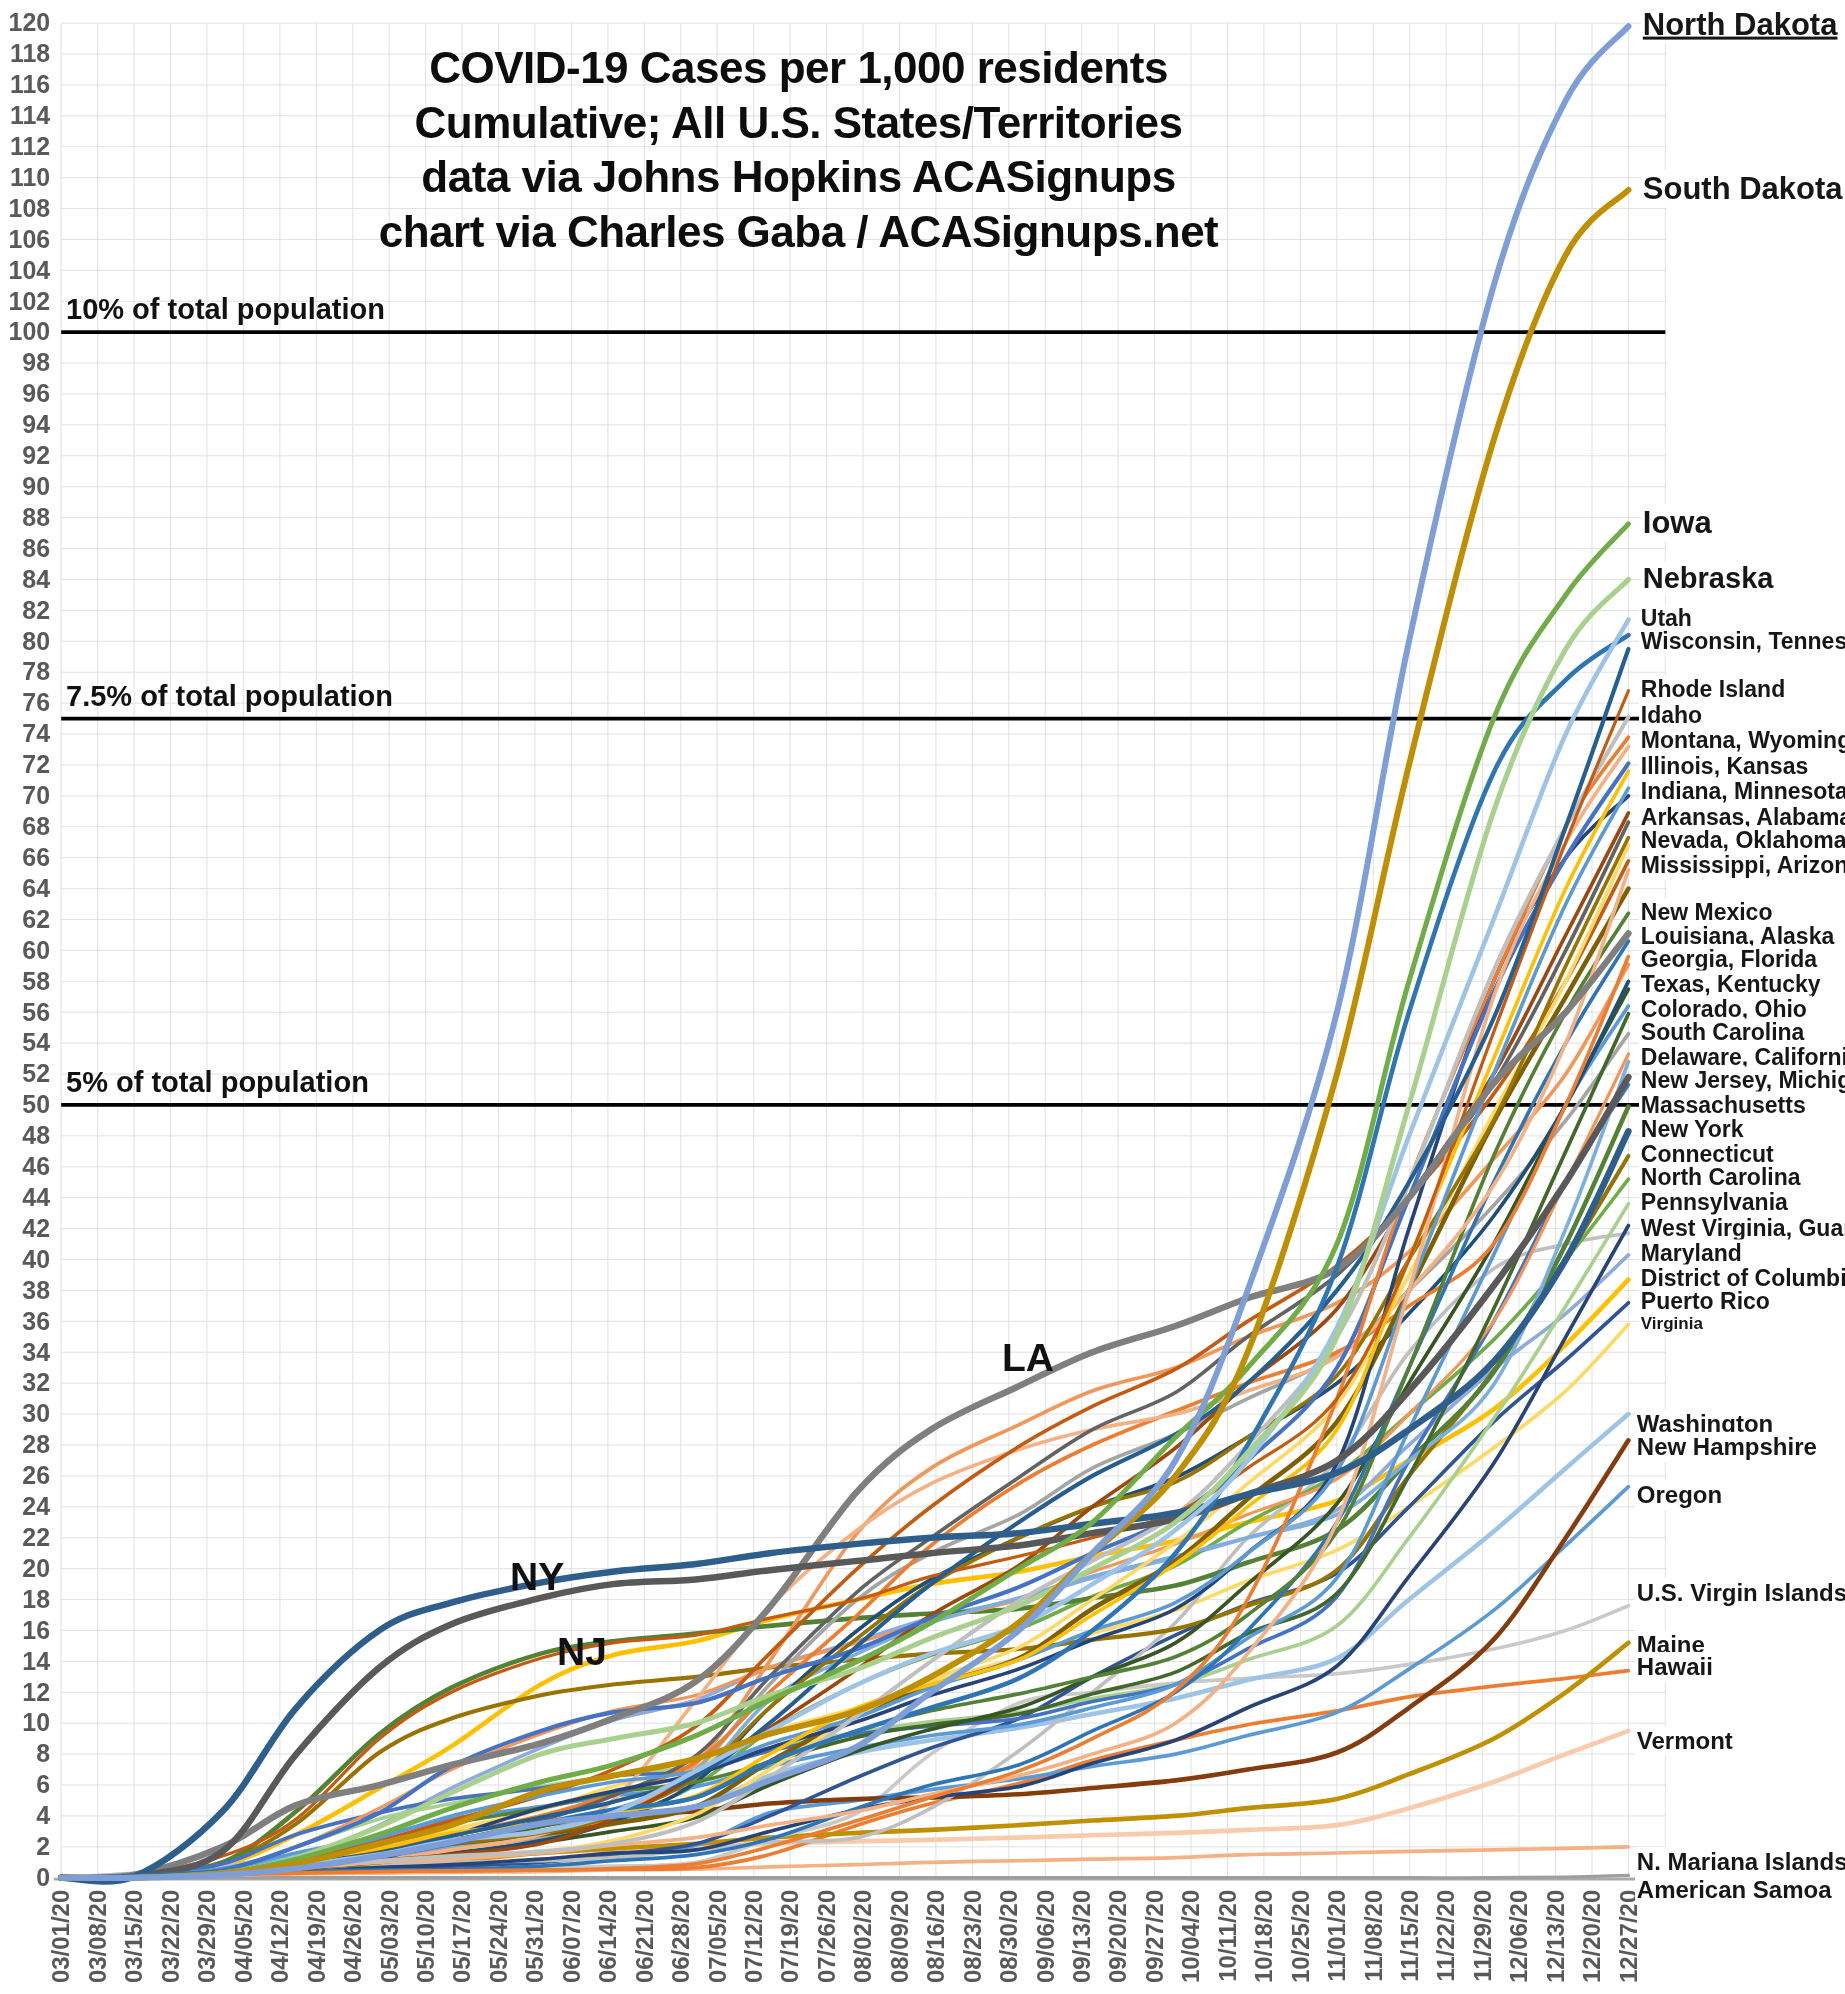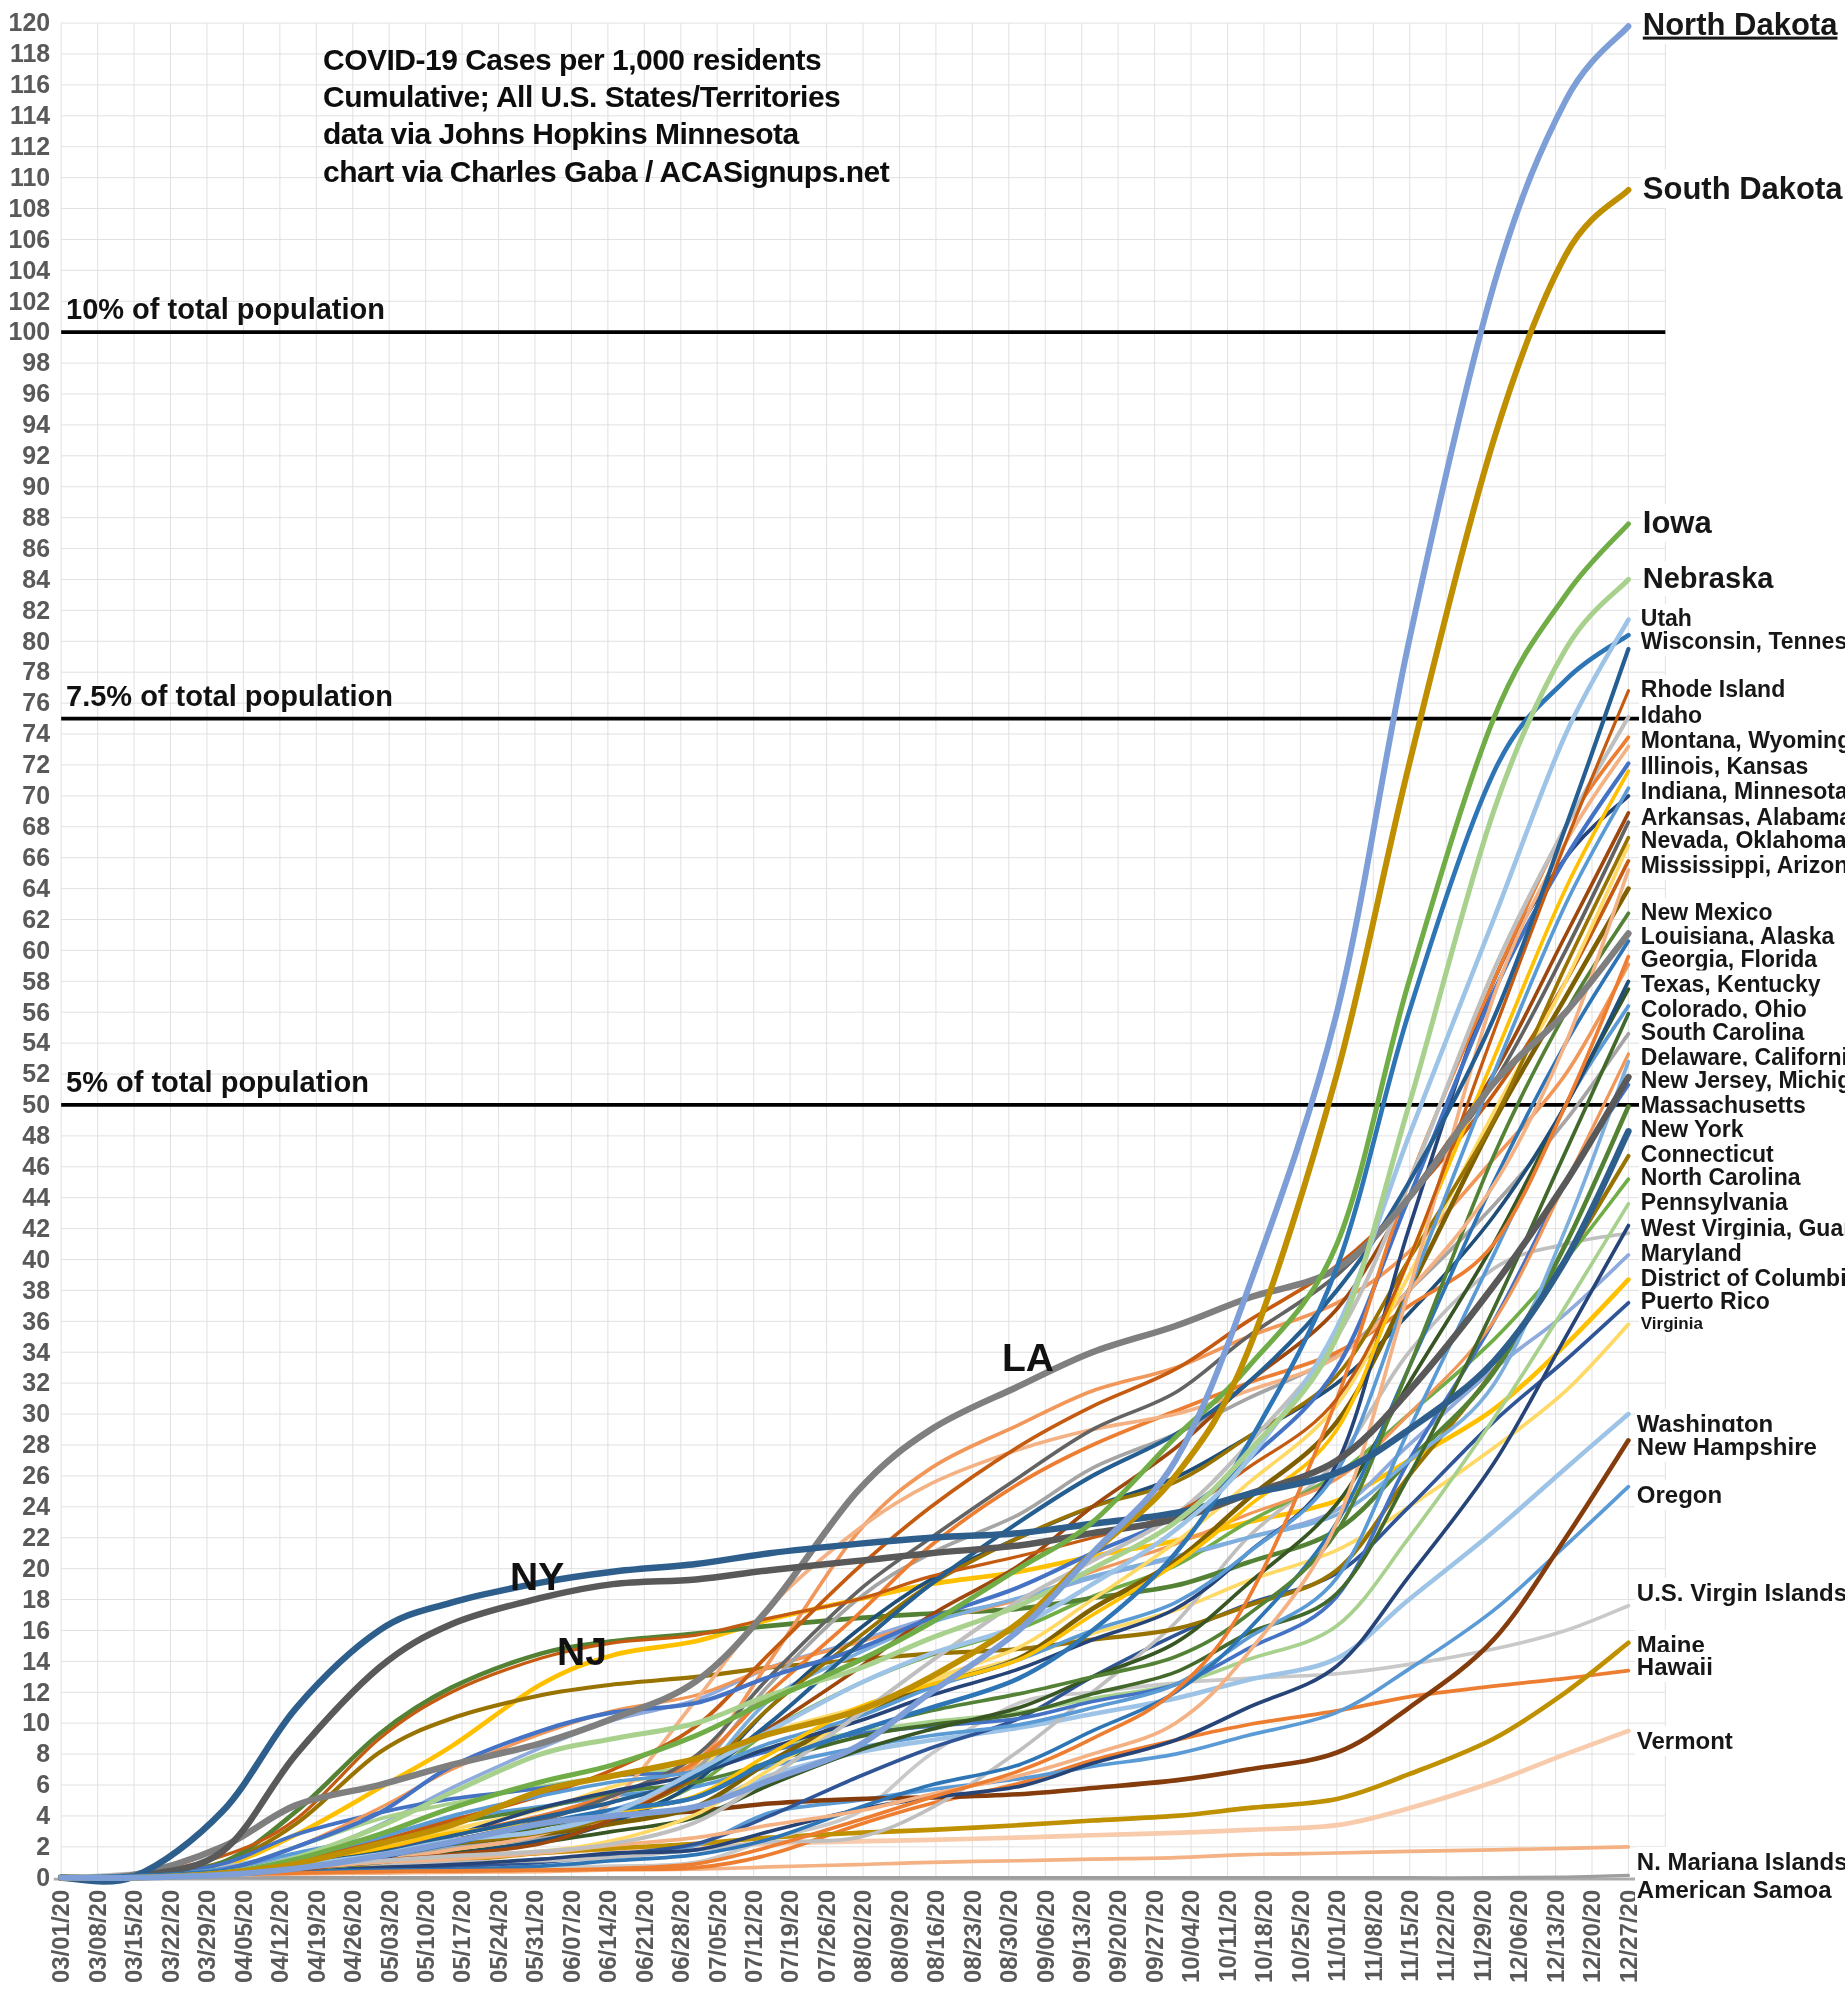--- a/index.html
+++ b/index.html
@@ -1,20 +1,20 @@
 <!DOCTYPE html>
 <html style="font-size:14.8px"><head>
 <meta charset="utf-8">
 <style>
   html,body{margin:0;padding:0;background:#ffffff;}
   .stage{position:relative;width:1846px;height:1994px;background:#ffffff;overflow:hidden;
          font-family:"Liberation Sans", sans-serif;}
   #chart-svg{position:absolute;left:0;top:0;}
-  .title-block{position:absolute;left:323px;top:41px;width:951px;text-align:left;
-               font-weight:bold;color:#0d0d0d;font-size:30px;line-height:1.24;letter-spacing:-0.5px;}
+  .title-block{position:absolute;left:323px;top:41px;width:951px;text-align:center;
+               font-weight:bold;color:#0d0d0d;font-size:44px;line-height:1.24;letter-spacing:-0.5px;}
   .ref-label{position:absolute;font-weight:bold;color:#111;font-size:29px;white-space:nowrap;}
   .state-label{position:absolute;font-weight:bold;color:#171717;white-space:nowrap;
                background:#ffffff;padding:0.9px 4.6px 0.9px 1.8px;transform:translateY(-54%);}
   .inline-label{position:absolute;font-weight:bold;color:#111;white-space:nowrap;}
 </style>
 </head>
 <body>
 
 <div class="stage">
   <svg id="chart-svg" width="1846" height="1994" viewBox="0 0 2000 2161">
@@ -286,21 +286,21 @@
       <path d="M 66.0 2035.0 C 79.3 2034.7, 116.7 2034.4, 145.8 2033.3 C 175.0 2032.2, 211.8 2030.3, 240.9 2028.3 C 270.1 2026.3, 292.5 2024.4, 320.8 2021.6 C 349.1 2018.8, 382.8 2015.5, 410.8 2011.5 C 438.8 2007.6, 459.8 2004.0, 488.9 1998.2 C 518.1 1992.3, 556.6 1982.5, 585.7 1976.4 C 614.9 1970.2, 635.8 1966.0, 663.9 1961.3 C 691.9 1956.6, 725.6 1956.6, 753.9 1947.9 C 782.2 1939.2, 804.6 1921.4, 833.7 1909.4 C 862.9 1897.4, 899.7 1885.6, 928.8 1875.9 C 958.0 1866.1, 979.5 1860.2, 1008.7 1850.8 C 1037.8 1841.3, 1074.6 1832.9, 1103.8 1818.9 C 1132.9 1805.0, 1155.3 1789.6, 1183.6 1767.0 C 1211.9 1744.4, 1245.6 1716.8, 1273.6 1683.3 C 1301.7 1649.8, 1322.6 1617.6, 1351.8 1566.0 C 1380.9 1514.4, 1419.4 1451.5, 1448.6 1373.4 C 1477.7 1295.2, 1498.4 1186.3, 1526.7 1097.0 C 1555.0 1007.7, 1590.1 897.4, 1618.4 837.4 C 1646.7 777.4, 1672.2 761.7, 1696.6 736.9 C 1720.9 712.0, 1753.2 696.4, 1764.5 688.3" fill="none" stroke="#2E75B6" stroke-width="5" stroke-linecap="round" stroke-linejoin="round"></path>
       <path d="M 66.0 2035.0 C 79.3 2035.0, 116.7 2035.8, 145.8 2035.0 C 175.0 2034.2, 211.8 2032.2, 240.9 2030.0 C 270.1 2027.7, 292.5 2024.9, 320.8 2021.6 C 349.1 2018.3, 382.8 2014.3, 410.8 2009.9 C 438.8 2005.4, 459.8 1999.0, 488.9 1994.8 C 518.1 1990.6, 556.6 1989.8, 585.7 1984.8 C 614.9 1979.7, 635.8 1975.5, 663.9 1964.7 C 691.9 1953.8, 725.6 1934.2, 753.9 1919.4 C 782.2 1904.6, 804.6 1891.5, 833.7 1875.9 C 862.9 1860.2, 899.7 1839.6, 928.8 1825.6 C 958.0 1811.7, 979.5 1802.7, 1008.7 1792.1 C 1037.8 1781.5, 1074.6 1774.5, 1103.8 1762.0 C 1132.9 1749.4, 1155.3 1734.1, 1183.6 1716.8 C 1211.9 1699.4, 1245.6 1680.5, 1273.6 1658.1 C 1301.7 1635.8, 1322.6 1619.3, 1351.8 1582.8 C 1380.9 1546.2, 1419.4 1497.3, 1448.6 1438.7 C 1477.7 1380.1, 1498.4 1304.7, 1526.7 1231.0 C 1555.0 1157.3, 1590.1 1069.1, 1618.4 996.5 C 1646.7 923.9, 1672.2 849.7, 1696.6 795.5 C 1720.9 741.3, 1753.2 692.2, 1764.5 671.5" fill="none" stroke="#9DC3E6" stroke-width="5" stroke-linecap="round" stroke-linejoin="round"></path>
       <path d="M 66.0 2035.0 C 79.3 2035.0, 116.7 2035.8, 145.8 2035.0 C 175.0 2034.2, 211.8 2033.6, 240.9 2030.0 C 270.1 2026.3, 292.5 2021.6, 320.8 2013.2 C 349.1 2004.8, 382.8 1991.4, 410.8 1979.7 C 438.8 1968.0, 459.8 1956.0, 488.9 1942.9 C 518.1 1929.8, 556.6 1910.8, 585.7 1901.0 C 614.9 1891.2, 635.8 1889.8, 663.9 1884.3 C 691.9 1878.7, 725.6 1875.3, 753.9 1867.5 C 782.2 1859.7, 804.6 1847.1, 833.7 1837.3 C 862.9 1827.6, 899.7 1819.2, 928.8 1808.9 C 958.0 1798.5, 979.5 1786.8, 1008.7 1775.4 C 1037.8 1763.9, 1074.6 1752.8, 1103.8 1740.2 C 1132.9 1727.6, 1155.3 1715.1, 1183.6 1700.0 C 1211.9 1684.9, 1245.6 1670.7, 1273.6 1649.8 C 1301.7 1628.8, 1322.6 1607.9, 1351.8 1574.4 C 1380.9 1540.9, 1419.4 1511.6, 1448.6 1448.8 C 1477.7 1385.9, 1498.4 1292.4, 1526.7 1197.5 C 1555.0 1102.6, 1590.1 961.6, 1618.4 879.3 C 1646.7 796.9, 1672.2 745.3, 1696.6 703.4 C 1720.9 661.5, 1753.2 640.6, 1764.5 628.0" fill="none" stroke="#A9D18E" stroke-width="5.5" stroke-linecap="round" stroke-linejoin="round"></path>
       <path d="M 66.0 2035.0 C 79.3 2035.0, 116.7 2035.8, 145.8 2035.0 C 175.0 2034.2, 211.8 2033.3, 240.9 2030.0 C 270.1 2026.6, 292.5 2021.9, 320.8 2014.9 C 349.1 2007.9, 382.8 1997.3, 410.8 1988.1 C 438.8 1978.9, 459.8 1969.1, 488.9 1959.6 C 518.1 1950.1, 556.6 1939.0, 585.7 1931.2 C 614.9 1923.3, 635.8 1921.1, 663.9 1912.7 C 691.9 1904.3, 725.6 1892.6, 753.9 1880.9 C 782.2 1869.2, 804.6 1855.8, 833.7 1842.4 C 862.9 1829.0, 899.7 1814.5, 928.8 1800.5 C 958.0 1786.5, 979.5 1775.4, 1008.7 1758.6 C 1037.8 1741.9, 1074.6 1718.1, 1103.8 1700.0 C 1132.9 1681.9, 1155.3 1673.5, 1183.6 1649.8 C 1211.9 1626.0, 1245.6 1585.5, 1273.6 1557.6 C 1301.7 1529.7, 1322.6 1517.1, 1351.8 1482.3 C 1380.9 1447.4, 1419.4 1418.0, 1448.6 1348.3 C 1477.7 1278.5, 1498.4 1158.4, 1526.7 1063.5 C 1555.0 968.6, 1590.1 848.5, 1618.4 778.8 C 1646.7 709.0, 1672.2 679.9, 1696.6 644.8 C 1720.9 609.6, 1753.2 580.5, 1764.5 567.7" fill="none" stroke="#70AD47" stroke-width="5.5" stroke-linecap="round" stroke-linejoin="round"></path>
       <path d="M 66.0 2035.0 C 79.3 2035.0, 116.7 2035.8, 145.8 2035.0 C 175.0 2034.2, 211.8 2032.5, 240.9 2030.0 C 270.1 2027.5, 292.5 2025.2, 320.8 2019.9 C 349.1 2014.6, 382.8 2005.1, 410.8 1998.2 C 438.8 1991.2, 459.8 1987.5, 488.9 1978.0 C 518.1 1968.6, 556.6 1950.1, 585.7 1941.2 C 614.9 1932.3, 635.8 1930.3, 663.9 1924.5 C 691.9 1918.6, 725.6 1913.6, 753.9 1906.0 C 782.2 1898.5, 804.6 1887.9, 833.7 1879.2 C 862.9 1870.6, 899.7 1864.4, 928.8 1854.1 C 958.0 1843.8, 979.5 1833.2, 1008.7 1817.3 C 1037.8 1801.3, 1074.6 1781.0, 1103.8 1758.6 C 1132.9 1736.3, 1155.3 1709.8, 1183.6 1683.3 C 1211.9 1656.7, 1245.6 1635.8, 1273.6 1599.5 C 1301.7 1563.2, 1322.6 1538.1, 1351.8 1465.5 C 1380.9 1392.9, 1419.4 1270.1, 1448.6 1164.0 C 1477.7 1057.9, 1498.4 943.5, 1526.7 829.0 C 1555.0 714.5, 1590.1 569.4, 1618.4 477.3 C 1646.7 385.1, 1672.2 321.5, 1696.6 276.3 C 1720.9 231.0, 1753.2 217.6, 1764.5 205.9" fill="none" stroke="#BF8F00" stroke-width="6.5" stroke-linecap="round" stroke-linejoin="round"></path>
       <path d="M 66.0 2035.0 C 79.3 2035.0, 116.7 2035.6, 145.8 2035.0 C 175.0 2034.4, 211.8 2033.3, 240.9 2031.7 C 270.1 2030.0, 292.5 2028.3, 320.8 2025.0 C 349.1 2021.6, 382.8 2016.3, 410.8 2011.5 C 438.8 2006.8, 459.8 2002.3, 488.9 1996.5 C 518.1 1990.6, 556.6 1981.1, 585.7 1976.4 C 614.9 1971.6, 635.8 1971.1, 663.9 1968.0 C 691.9 1964.9, 725.6 1964.4, 753.9 1958.0 C 782.2 1951.5, 804.6 1940.4, 833.7 1929.5 C 862.9 1918.6, 899.7 1908.5, 928.8 1892.6 C 958.0 1876.7, 979.5 1854.9, 1008.7 1834.0 C 1037.8 1813.1, 1074.6 1792.1, 1103.8 1767.0 C 1132.9 1741.9, 1155.3 1714.0, 1183.6 1683.3 C 1211.9 1652.5, 1245.6 1630.2, 1273.6 1582.8 C 1301.7 1535.3, 1322.6 1479.5, 1351.8 1398.5 C 1380.9 1317.5, 1419.4 1214.3, 1448.6 1097.0 C 1477.7 979.8, 1498.4 826.2, 1526.7 695.0 C 1555.0 563.8, 1590.1 407.5, 1618.4 309.8 C 1646.7 212.0, 1672.2 155.6, 1696.6 108.8 C 1720.9 61.9, 1753.2 41.8, 1764.5 28.4" fill="none" stroke="#7D9ED6" stroke-width="6.5" stroke-linecap="round" stroke-linejoin="round"></path>
     </svg>
   <div class="title-block">
     <div>COVID-19 Cases per 1,000 residents</div>
     <div>Cumulative; All U.S. States/Territories</div>
-    <div>data via Johns Hopkins Minnesota</div>
+    <div>data via Johns Hopkins ACASignups</div>
     <div>chart via Charles Gaba / ACASignups.net</div>
   </div>
   <div id="overlay">
       <div class="ref-label" style="left: 66px; top: 293px;">10% of total population</div>
       <div class="ref-label" style="left: 66px; top: 680px;">7.5% of total population</div>
       <div class="ref-label" style="left: 66px; top: 1066px;">5% of total population</div>
       <div class="state-label" style="left: 1641px; top: 26px; font-size: 31px; text-decoration: underline;">North Dakota</div>
       <div class="state-label" style="left: 1641px; top: 190px; font-size: 31px;">South Dakota</div>
       <div class="state-label" style="left: 1641px; top: 524px; font-size: 31px;">Iowa</div>
       <div class="state-label" style="left: 1641px; top: 580px; font-size: 29px;">Nebraska</div>

